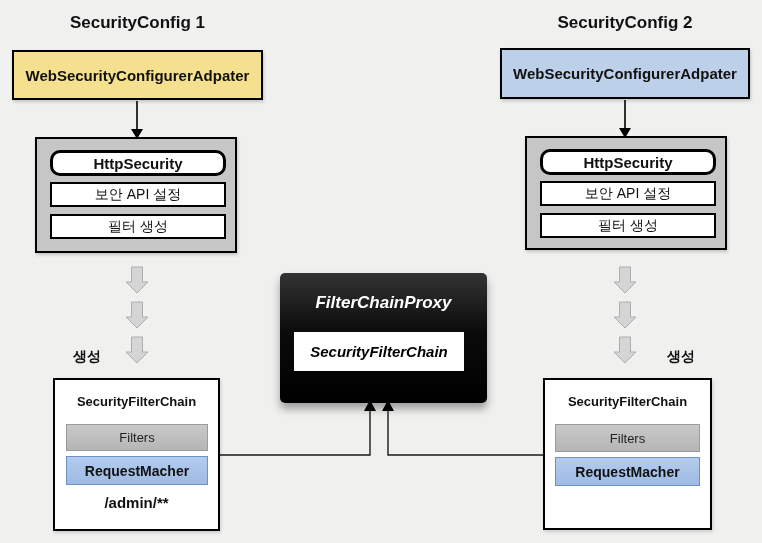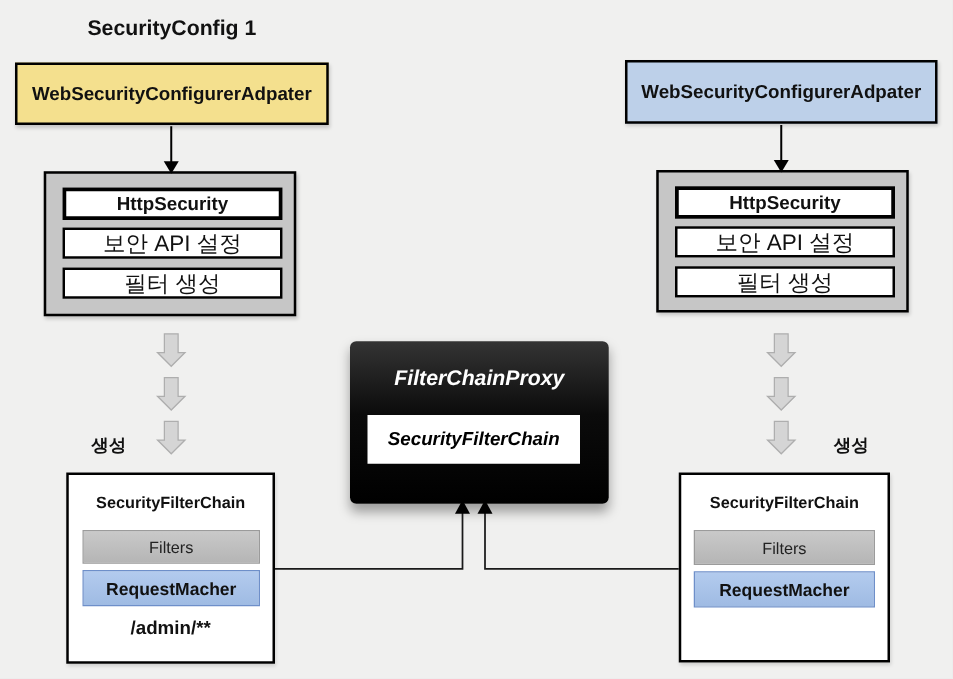--- a/index.html
+++ b/index.html
@@ -25,24 +25,24 @@
   }
   .adapter-yellow{background:#f4e08e;}
   .adapter-blue{background:#bdd0e9;}
   .gray-container{
     background:#c6c6c6;
     border:2px solid #000;
     box-shadow:1px 2px 3px rgba(0,0,0,0.18);
   }
   .white-row{
     background:#fff;border:2px solid #000;
-    font-size:18px;color:#111;
+    font-size:14px;color:#111;
   }
   .http-title-row{
-    border-width:3px;font-size:15px;font-weight:bold;
+    border-width:3px;font-size:15px;font-weight:bold;border-radius:10px;
   }
   .create-label{
     font-size:14px;font-weight:bold;color:#111;margin-top:44px;
   }
   .chain-box{
     background:#fff;border:2px solid #000;
     box-shadow:1px 2px 3px rgba(0,0,0,0.15);
   }
   .chain-title{
     font-size:13px;font-weight:bold;color:#111;
@@ -91,20 +91,21 @@
 
   <div class="abs center-text create-label" style="left:66px;top:302px;width:42px;height:22px;">생성</div>
 
   <div class="abs chain-box" style="left:53px;top:378px;width:167px;height:153px;">
     <div class="abs center-text chain-title" style="left:0;top:12px;width:163px;height:18px;">SecurityFilterChain</div>
     <div class="abs center-text filters-bar" style="left:11px;top:44px;width:142px;height:27px;">Filters</div>
     <div class="abs center-text matcher-bar" style="left:11px;top:76px;width:142px;height:29px;">RequestMacher</div>
     <div class="abs center-text pattern-label" style="left:0;top:112px;width:163px;height:20px;">/admin/**</div>
   </div>
 
+  <div class="abs center-text col-title" style="left:500px;top:10px;width:250px;height:26px;">SecurityConfig 2</div>
 
   <div class="abs center-text adapter-box adapter-blue" style="left:500px;top:48px;width:250px;height:51px;">WebSecurityConfigurerAdpater</div>
 
   <div class="abs gray-container" style="left:525px;top:136px;width:202px;height:114px;">
     <div class="abs center-text white-row http-title-row" style="left:13px;top:11px;width:176px;height:26px;">HttpSecurity</div>
     <div class="abs center-text white-row" style="left:13px;top:43px;width:176px;height:25px;">보안 API 설정</div>
     <div class="abs center-text white-row" style="left:13px;top:75px;width:176px;height:25px;">필터 생성</div>
   </div>
 
   <div class="abs center-text create-label" style="left:660px;top:302px;width:42px;height:22px;">생성</div>

